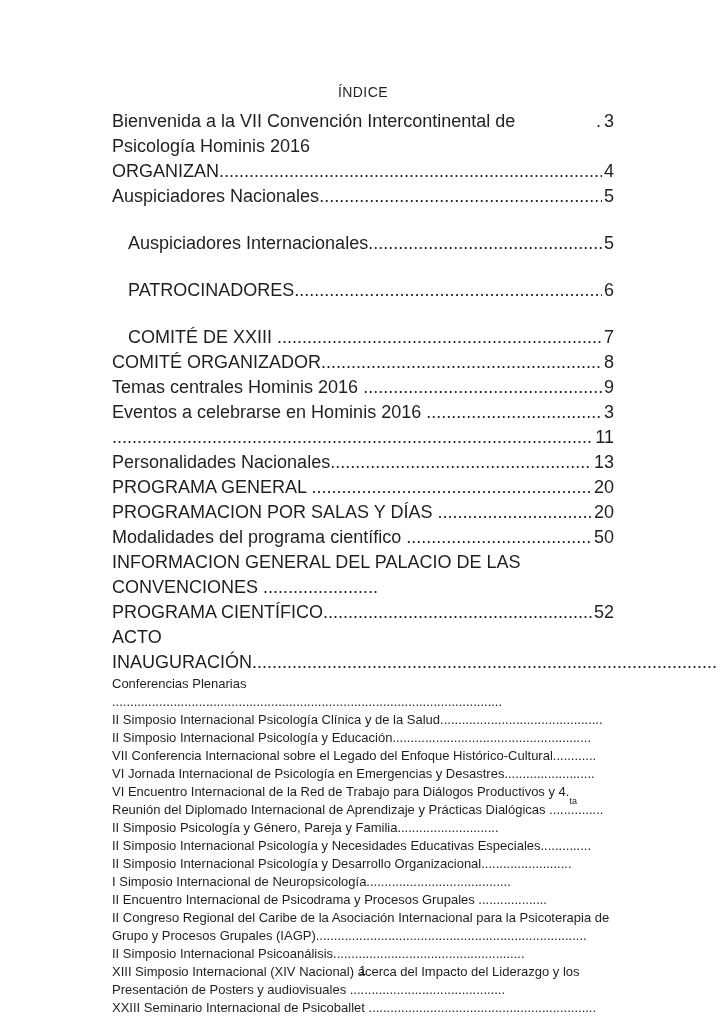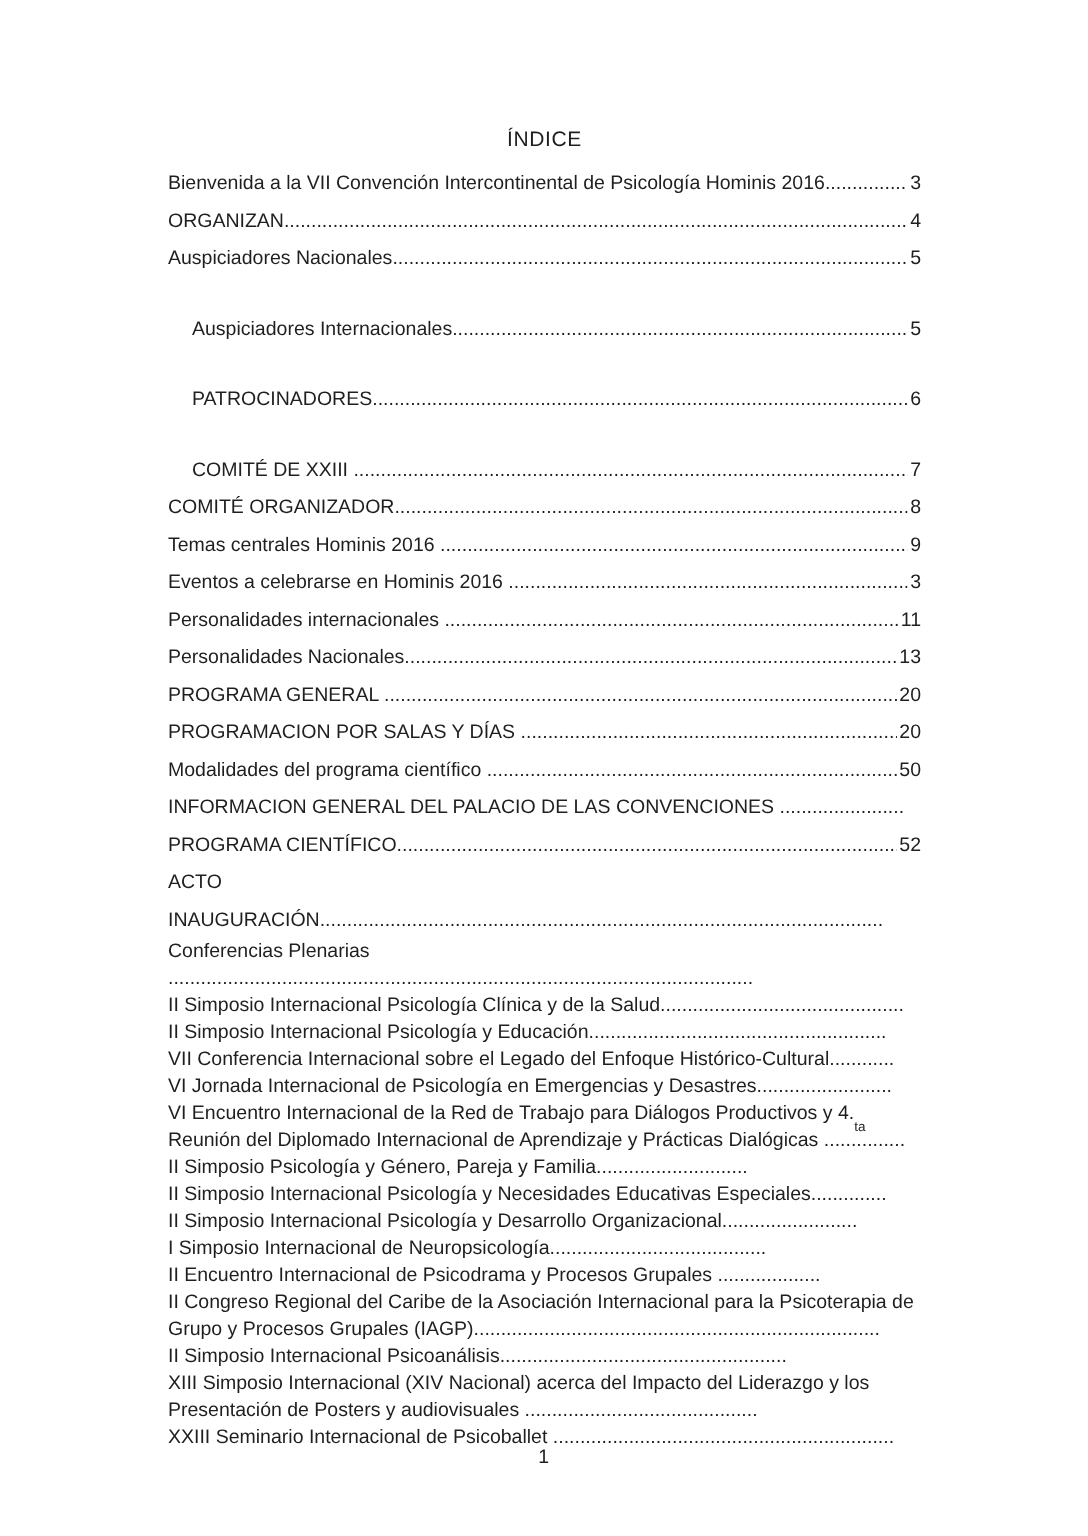--- a/index.html
+++ b/index.html
@@ -21,21 +21,21 @@
     text-align: center;
     margin: 0 0 9px 0;
     letter-spacing: 0.4px;
   }
   .toc { width: 100%; }
   .row {
     display: flex;
     align-items: baseline;
   }
   .row.main {
-    font-size: 13px;
+    font-size: 18px;
     line-height: 25px;
   }
   .row.compact {
     font-size: 13px;
     line-height: 18px;
     align-items: flex-end;
   }
   .row.gap { margin-top: 22px; margin-left: 16px; }
   .label {
     flex: 0 1 auto;
@@ -111,21 +111,20 @@
         <span class="label">Temas centrales Hominis 2016 </span>
         <span class="leader">............................................................................................................................................................................................................................</span>
         <span class="pagenum">9</span>
       </div>
       <div class="row main">
         <span class="label">Eventos a celebrarse en Hominis 2016 </span>
         <span class="leader">............................................................................................................................................................................................................................</span>
         <span class="pagenum">3</span>
       </div>
       <div class="row main">
-        <span class="label">Personalidades internacionales </span>
         <span class="leader">............................................................................................................................................................................................................................</span>
         <span class="pagenum">11</span>
       </div>
       <div class="row main">
         <span class="label">Personalidades Nacionales</span>
         <span class="leader">............................................................................................................................................................................................................................</span>
         <span class="pagenum">13</span>
       </div>
       <div class="row main">
         <span class="label">PROGRAMA GENERAL </span>

